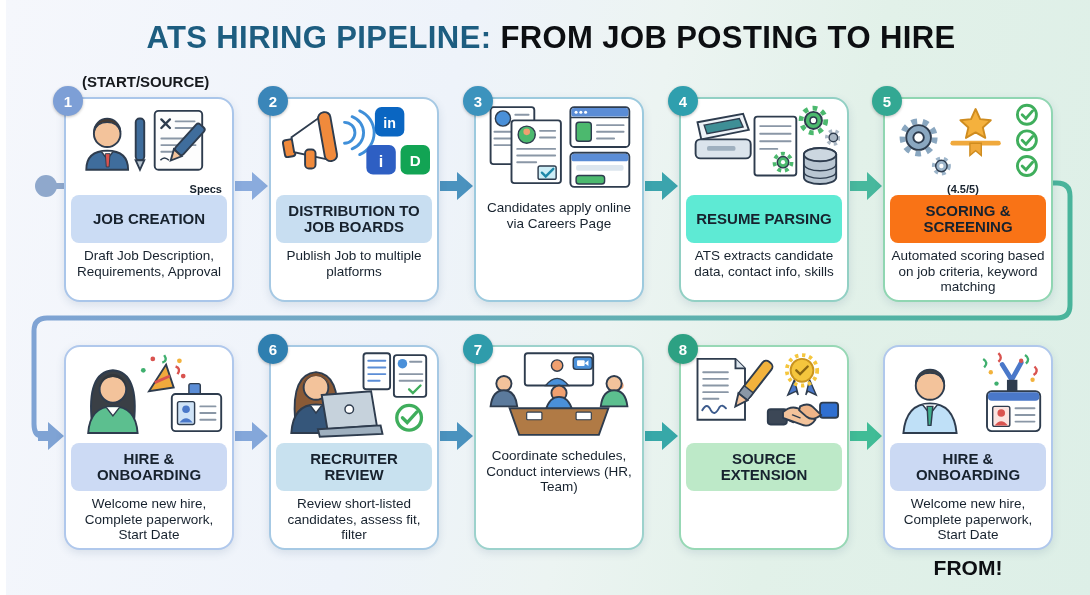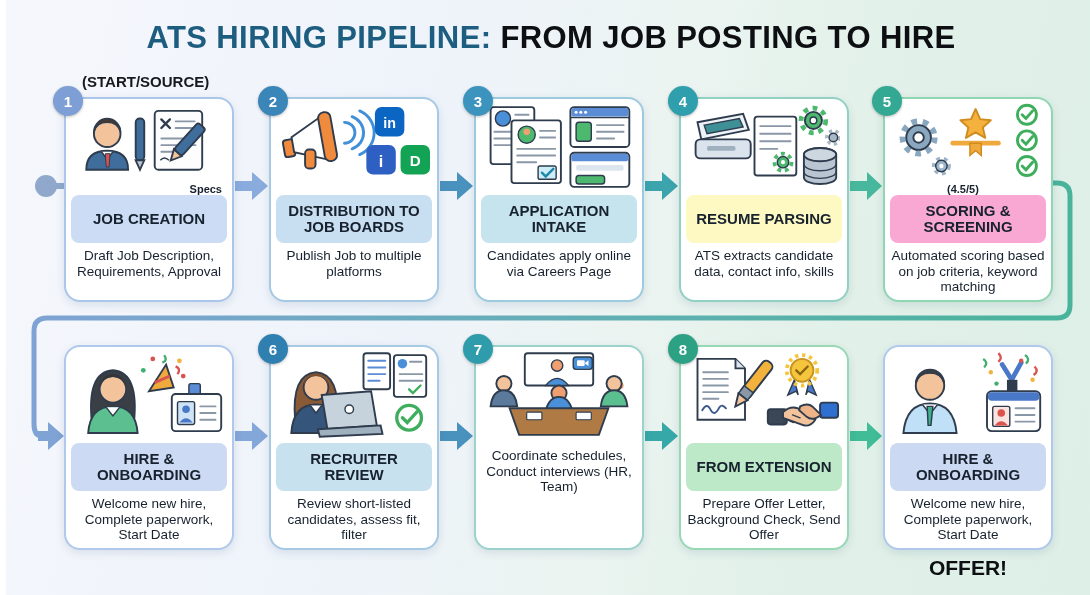--- a/index.html
+++ b/index.html
@@ -21,22 +21,22 @@
     text-align:center;font-weight:bold;font-size:15px;line-height:1.08;color:#17222e;padding:3px 4px;}
   .desc{padding:5px 6px 0;text-align:center;font-size:13.5px;line-height:1.16;color:#17222e;font-weight:500;}
   .badge{position:absolute;top:-13px;left:-13px;width:30px;height:30px;border-radius:50%;
     color:#fff;font-weight:bold;font-size:15px;display:flex;align-items:center;justify-content:center;
     box-shadow:0 1px 3px rgba(0,0,0,.25);z-index:2;}
   .caption{position:absolute;font-weight:bold;font-size:11px;color:#17222e;}
   
   .c0{border-color:#aac6ea}.c0 .band{background:#cbdcf4}
   .c1{border-color:#a6c9e4}.c1 .band{background:#c8def1}
   .c2{border-color:#9ccade}.c2 .band{background:#c5e4ee}
-  .c3{border-color:#92d0c4}.c3 .band{background:#fef9c3}
-  .c4{border-color:#90d6b2}.c4 .band{background:#f9a8d4}
+  .c3{border-color:#92d0c4}.c3 .band{background:#5eead4}
+  .c4{border-color:#90d6b2}.c4 .band{background:#f97316}
   .c5{border-color:#b0c8ec}.c5 .band{background:#ccdaf4}
   .c6{border-color:#a6c9e4}.c6 .band{background:#c8e1ef}
   .c7{border-color:#9cd2cc}.c7 .band{background:#c4e8e4}
   .c8{border-color:#97d8b5}.c8 .band{background:#bde9c8}
   .c9{border-color:#b0c8ec}.c9 .band{background:#cbd9f3}
   
   .r1{top:97px}.r2{top:345px}
   .x1{left:58px}.x2{left:263px}.x3{left:468px}.x4{left:673px}.x5{left:877px}
 </style>
 </head>
@@ -158,21 +158,20 @@
           <path d="M120,23 h28 M120,30 h28 M120,37 h18" stroke="#8a97a6" stroke-width="2" stroke-linecap="round"></path>
         </g>
         <g>
           <rect x="92" y="52" width="62" height="36" rx="4" fill="#fff" stroke="#2e3c4e" stroke-width="2"></rect>
           <rect x="93" y="53" width="60" height="8" rx="3" fill="#5b8dd6"></rect>
           <rect x="98" y="65" width="50" height="6" rx="2" fill="#dde6ee"></rect>
           <rect x="98" y="76" width="30" height="9" rx="3" fill="#4cb96e" stroke="#2e3c4e" stroke-width="1.5"></rect>
         </g>
       </svg>
     </div>
-    <div class="band">APPLICATION INTAKE</div>
     <div class="desc">Candidates apply online via Careers Page</div>
   </div>
 
   <div class="card c3 r1 x4">
     <div class="badge" style="background:#2f9fae">4</div>
     <div class="icon-area">
       <svg width="152" height="88" viewBox="0 0 160 92">
         <g>
           <path d="M10,20 L58,11 L64,28 L14,38 Z" fill="#eef3f8" stroke="#2e3c4e" stroke-width="2"></path>
           <path d="M17,23 L54,16 L58,25 L20,32 Z" fill="#3e8f96" stroke="#2e3c4e" stroke-width="1.5"></path>
@@ -367,22 +366,21 @@
         </g>
         <g>
           <rect x="84" y="61" width="20" height="16" rx="3" fill="#3c4756" stroke="#2e3c4e" stroke-width="2"></rect>
           <rect x="139" y="54" width="19" height="16" rx="3" fill="#2f6fd0" stroke="#2e3c4e" stroke-width="2"></rect>
           <path d="M100,64 q10,-9 21,-1 l13,9 q-6,9 -15,5 l-19,-7 Z" fill="#f3c39b" stroke="#2e3c4e" stroke-width="2"></path>
           <path d="M118,58 q9,-5 15,2 l7,7 q-9,7 -15,2 l-8,-7 Z" fill="#eeb488" stroke="#2e3c4e" stroke-width="2"></path>
           <path d="M104,72 l7,3 M110,67 l8,3" stroke="#2e3c4e" stroke-width="1.5" stroke-linecap="round"></path>
         </g>
       </svg>
     </div>
-    <div class="band">FROM EXTENSION</div>
-    <div class="desc">Prepare Offer Letter, Background Check, Send Offer</div>
+    <div class="band">SOURCE EXTENSION</div>
   </div>
 
   <div class="card c9 r2 x5">
     <div class="icon-area">
       <svg width="152" height="88" viewBox="0 0 160 92">
         <g>
           <circle cx="40" cy="36" r="15" fill="#f3c39b" stroke="#2e3c4e" stroke-width="2"></circle>
           <path d="M25,34 a15,15 0 0 1 30,0 q-3,-11 -15,-11 q-12,0 -15,11 Z" fill="#3a3f45" stroke="#2e3c4e" stroke-width="1.5"></path>
           <path d="M12,86 Q15,55 40,55 Q65,55 68,86 Z" fill="#bfe0f7" stroke="#2e3c4e" stroke-width="2"></path>
           <path d="M32,56 L40,66 L48,56" fill="#fff" stroke="#2e3c4e" stroke-width="1.5"></path>
@@ -407,15 +405,15 @@
           <circle cx="115" cy="65" r="4" fill="#d9534f"></circle>
           <path d="M108,78 q7,-9 14,0 Z" fill="#d9534f"></path>
           <path d="M130,60 h20 M130,67 h20 M130,74 h20" stroke="#8a97a6" stroke-width="2" stroke-linecap="round"></path>
         </g>
       </svg>
     </div>
     <div class="band">HIRE &amp; ONBOARDING</div>
     <div class="desc">Welcome new hire, Complete paperwork, Start Date</div>
   </div>
 
-  <div class="hire-label">OFFER!</div>
+  <div class="hire-label">FROM!</div>
 
 </div>
 
 </body></html>

